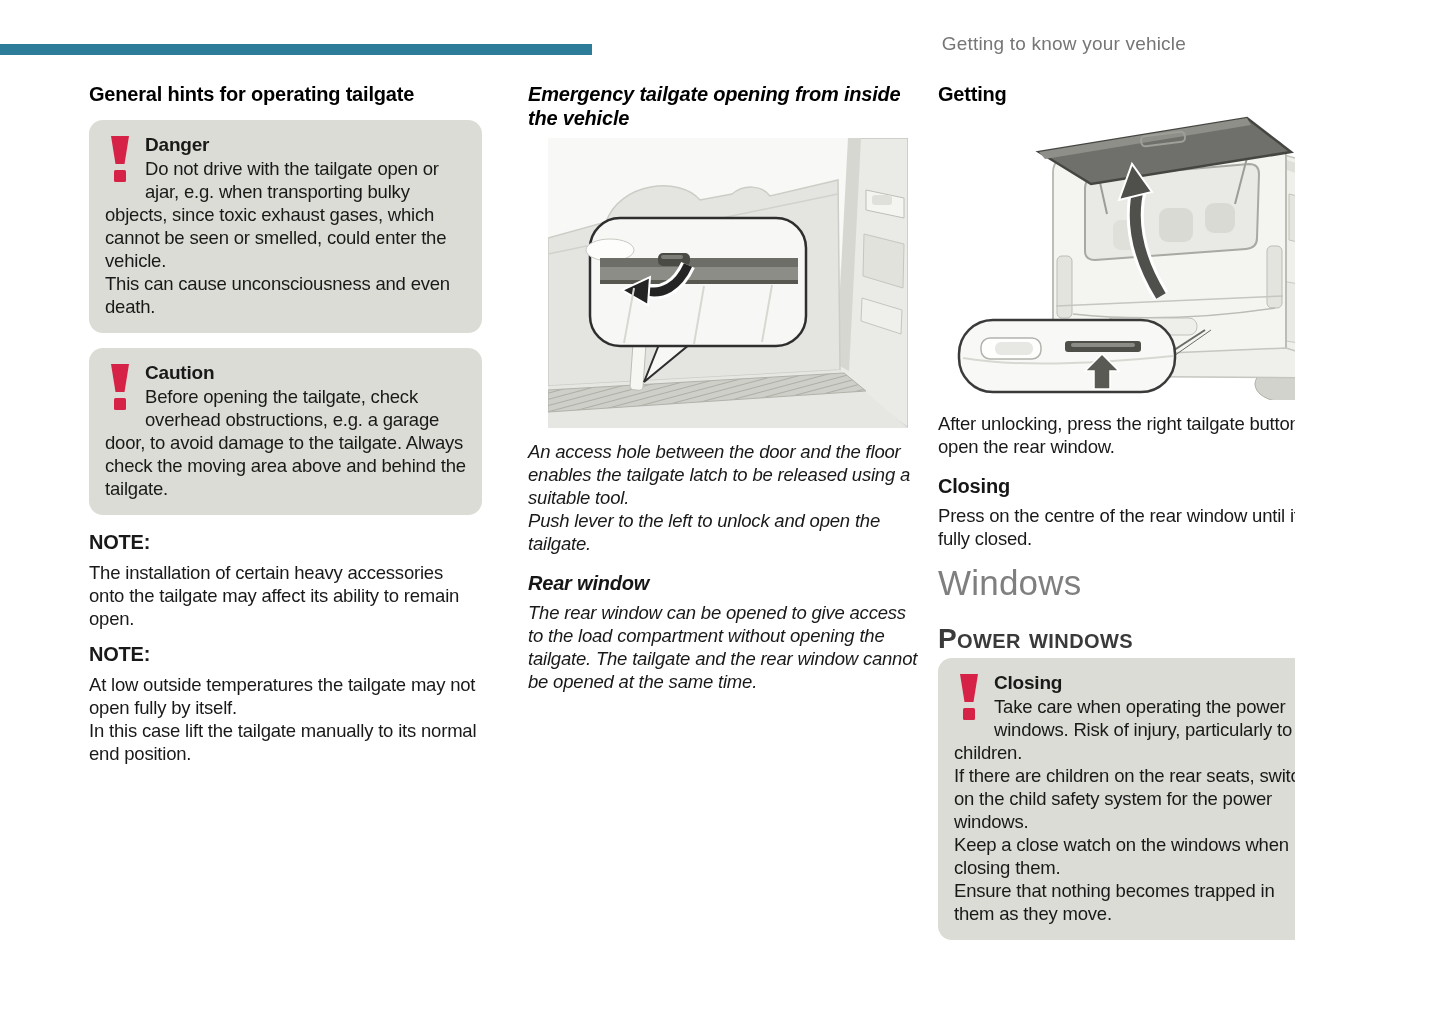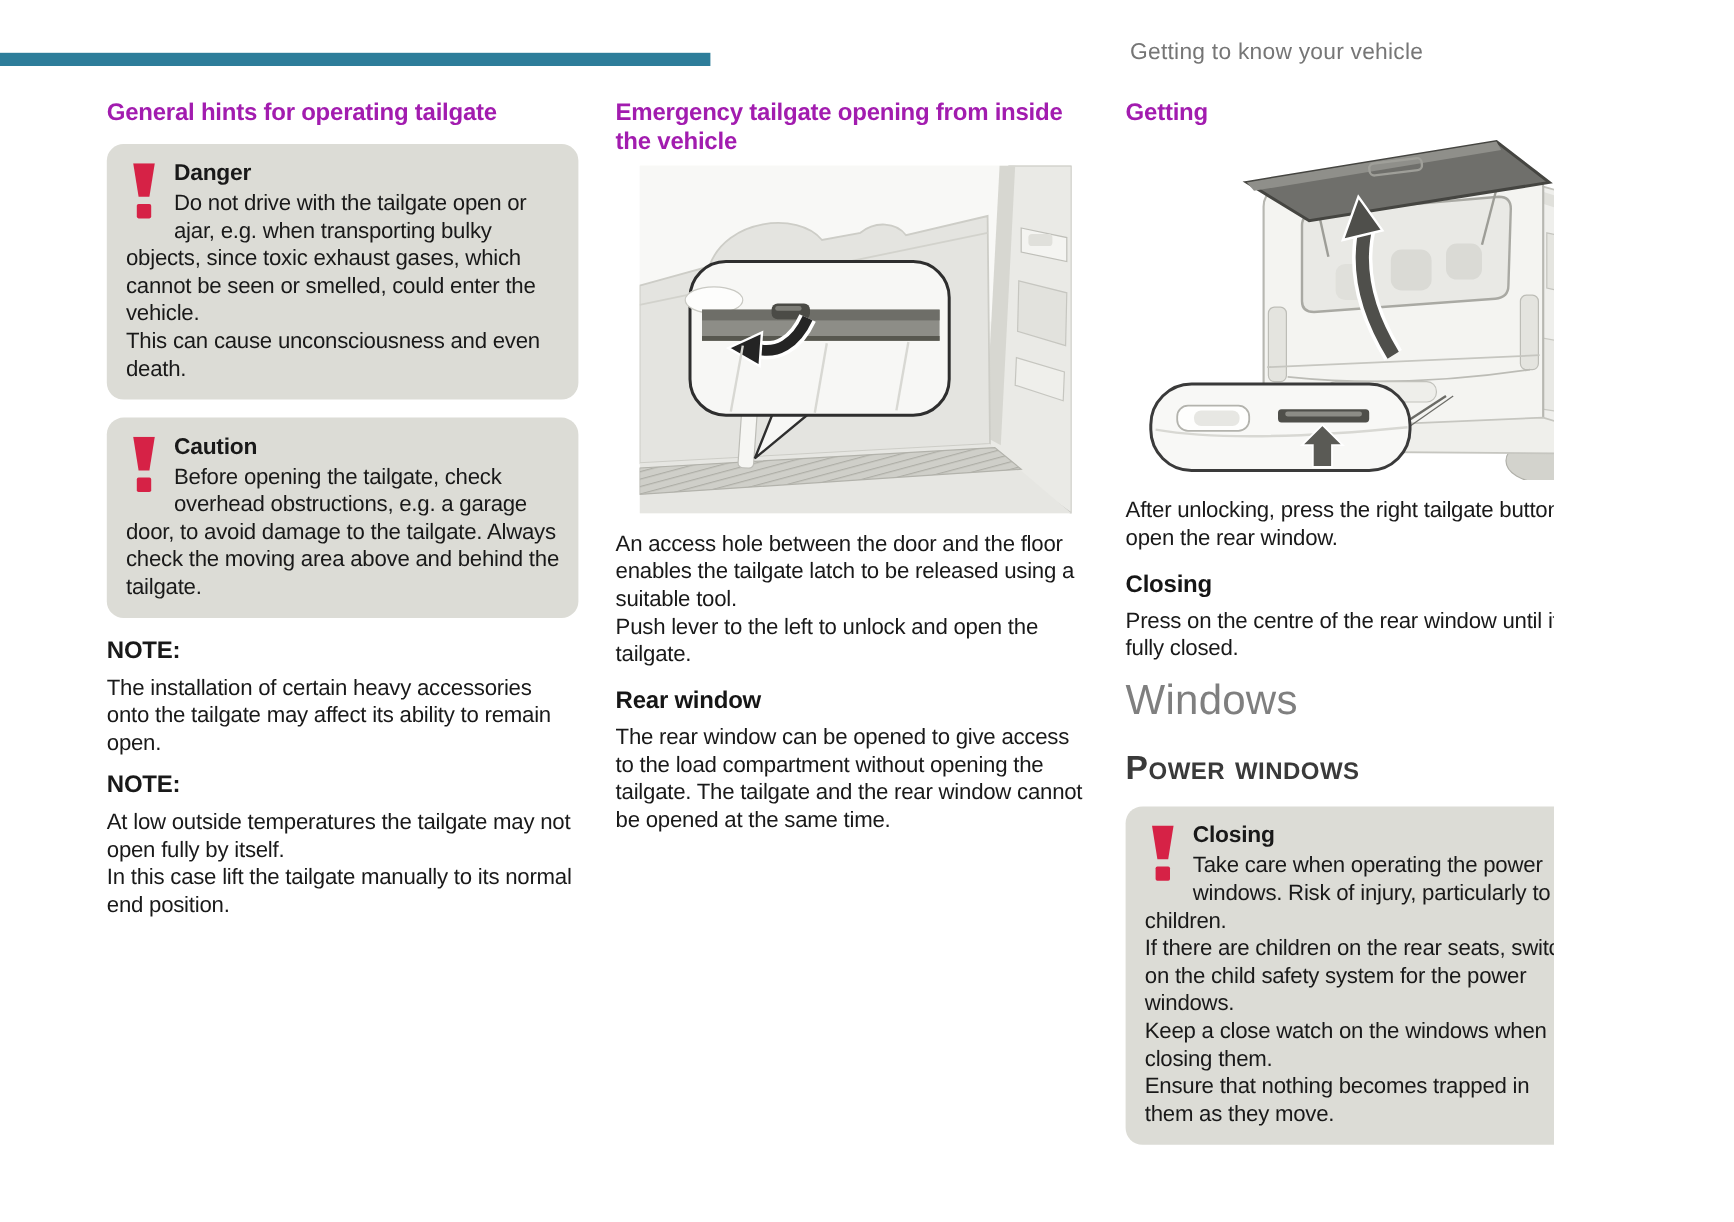--- a/index.html
+++ b/index.html
@@ -5,34 +5,34 @@
   html,body{margin:0;padding:0;background:#ffffff;}
   #page{position:relative;width:1295px;height:1018px;background:#ffffff;overflow:hidden;
         font-family:"Liberation Sans",sans-serif;color:#191919;}
   
   .topbar{position:absolute;left:0;top:44px;width:592px;height:11px;background:#2d7d9a;}
   .runhead{position:absolute;top:33px;right:109px;font-size:19px;color:#767676;letter-spacing:0.2px;}
   .chapnum{position:absolute;left:1356px;top:62px;font-size:72px;font-weight:bold;color:#2d7d9a;line-height:1;}
   
   .col{position:absolute;top:82px;}
   #col1{left:89px;width:393px;}
-  #col2{left:513px;width:394px;}
+  #col2{left:528px;width:394px;font-style:italic;}
   #col3{left:938px;width:397px;}
-  h3{font-size:20px;line-height:24px;margin:0 0 14px;color:#a21caf;letter-spacing:-0.2px;}
+  h3{font-size:20px;line-height:24px;margin:0 0 14px;color:#000000;letter-spacing:-0.2px;}
   .h3-tight{margin-bottom:8px;}
   .h3-xtight{margin-bottom:2px;}
   h4{font-size:20px;line-height:24px;margin:16px 0 6px;color:#161616;letter-spacing:-0.2px;}
   p{font-size:18.5px;line-height:23px;letter-spacing:-0.2px;margin:0 0 12px;white-space:pre-line;}
   .alertbox{background:#dcdcd6;border-radius:14px;padding:13px 16px 15px;margin-bottom:15px;}
   .alertbox .bang{float:left;width:24px;height:47px;margin:3px 13px 2px 3px;}
   .alertbox .atitle{font-size:19px;font-weight:bold;line-height:24px;letter-spacing:-0.2px;}
   .alertbox .abody{font-size:18.5px;line-height:23px;letter-spacing:-0.2px;white-space:pre-line;}
   .notelabel{font-size:20px;font-weight:bold;line-height:24px;margin:0 0 7px;letter-spacing:-0.2px;}
   .sect{font-size:35px;font-weight:400;color:#7f7f7f;margin:8px 0 22px;letter-spacing:0.2px;line-height:38px;}
-  .subsect{font-variant:small-caps;font-size:28px;font-weight:bold;color:#3a3a3a;margin:0 0 17px;letter-spacing:0.4px;line-height:30px;}
+  .subsect{font-variant:small-caps;font-size:28px;font-weight:bold;color:#3a3a3a;margin:0 0 4px;letter-spacing:0.4px;line-height:30px;}
   figure{margin:0;}
   #fig-interior{margin:0 0 8px 20px;}
   #fig-rear{margin:0 0 8px 15px;}
   .pagenum{position:absolute;left:1375px;top:964px;font-size:19px;font-weight:bold;color:#5e5e5e;}
 </style>
 </head>
 <body>
 
 <div id="page">
 

